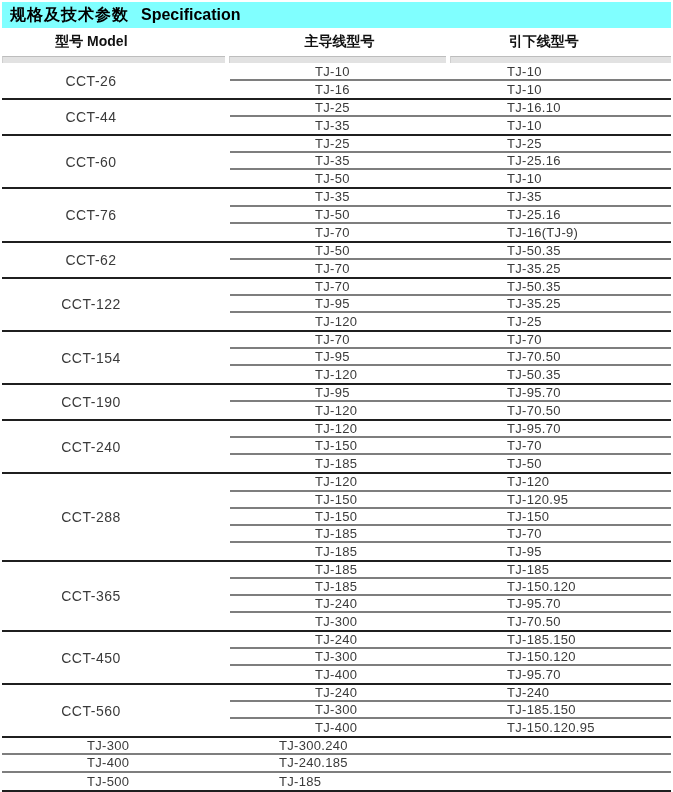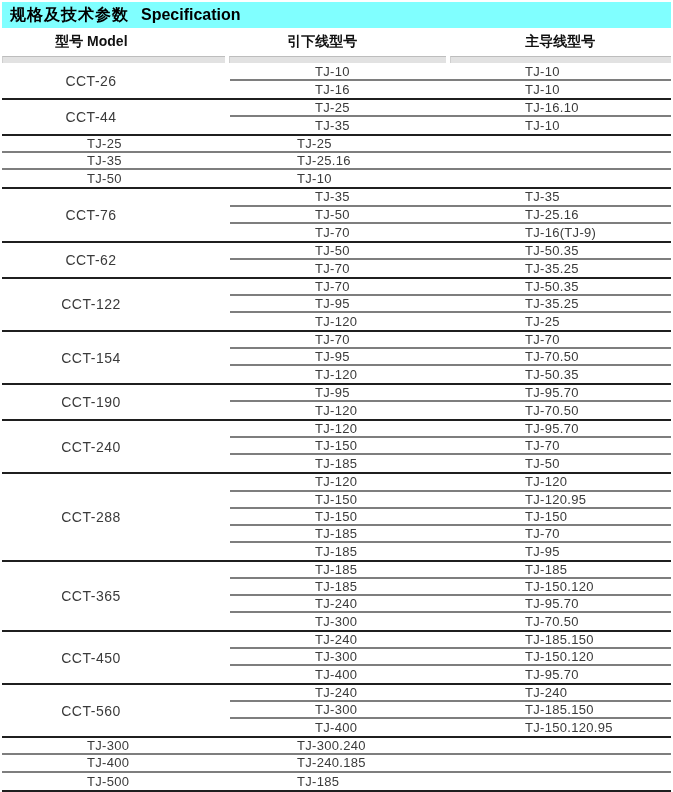--- a/index.html
+++ b/index.html
@@ -70,21 +70,20 @@
     padding-right: 50px;
     font-size: 14px;
     color: #3a3a3a;
     letter-spacing: 0.5px;
   }
   .rows { flex: 1; display: flex; flex-direction: column; }
   .row {
     height: 17.07px;
     display: flex;
     align-items: center;
-    gap: 18px;
   }
   .row:not(:last-child) { border-bottom: 2px solid var(--row-line, #7e7e7e); }
   .cell {
     font-size: 13px;
     color: #3a3a3a;
     letter-spacing: 0.3px;
     white-space: nowrap;
   }
   .cell.main { width: 223px; padding-left: 85px; }
   .cell.down { flex: 1; padding-left: 54px; }
@@ -94,22 +93,22 @@
 
 <div class="page">
 
   <div class="title-bar">
     <span class="zh">规格及技术参数</span>
     <span class="en">Specification</span>
   </div>
 
   <div class="header-row">
     <div class="hcell c1">型号 Model</div>
+    <div class="hcell c2">主导线型号</div>
     <div class="hcell c3">引下线型号</div>
-    <div class="hcell c2">主导线型号</div>
   </div>
 
   <div class="grey-bar">
     <div class="seg s1"></div>
     <div class="seg s2"></div>
     <div class="seg s3"></div>
   </div>
 
   <div class="table-body">
       <div class="group">
@@ -132,20 +131,21 @@
             <div class="cell main">TJ-25</div>
             <div class="cell down">TJ-16.10</div>
           </div>
           <div class="row">
             <div class="cell main">TJ-35</div>
             <div class="cell down">TJ-10</div>
           </div>
         </div>
       </div>
       <div class="group">
+        <div class="model-cell">CCT-60</div>
         <div class="rows">
           <div class="row">
             <div class="cell main">TJ-25</div>
             <div class="cell down">TJ-25</div>
           </div>
           <div class="row">
             <div class="cell main">TJ-35</div>
             <div class="cell down">TJ-25.16</div>
           </div>
           <div class="row">

